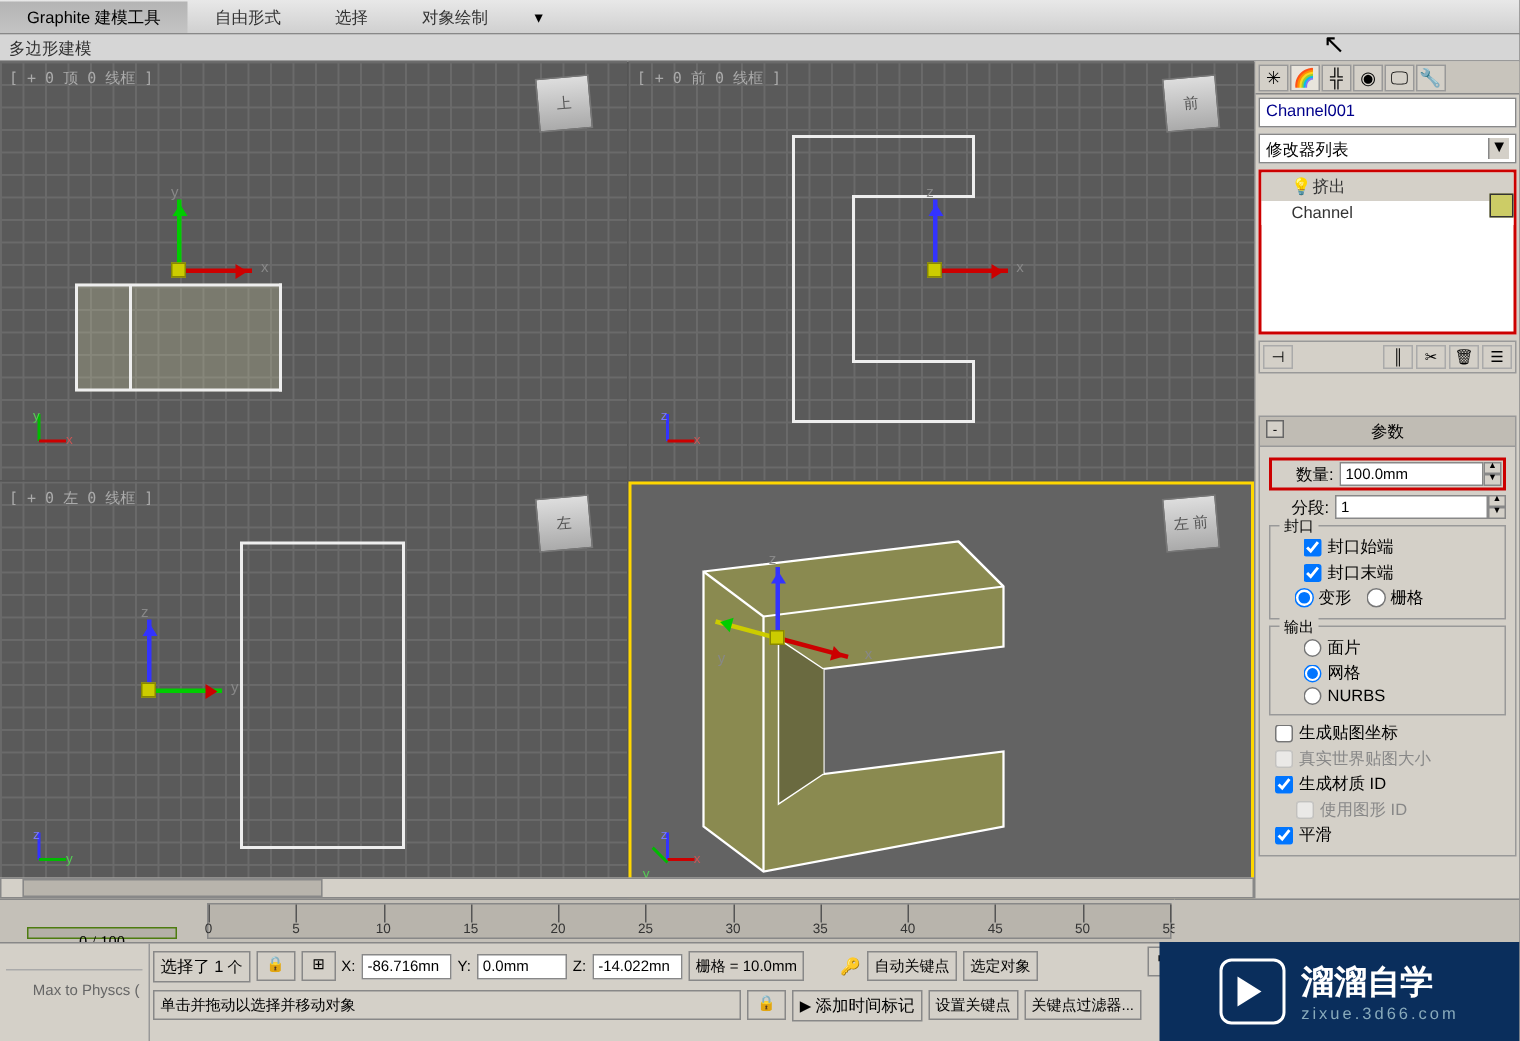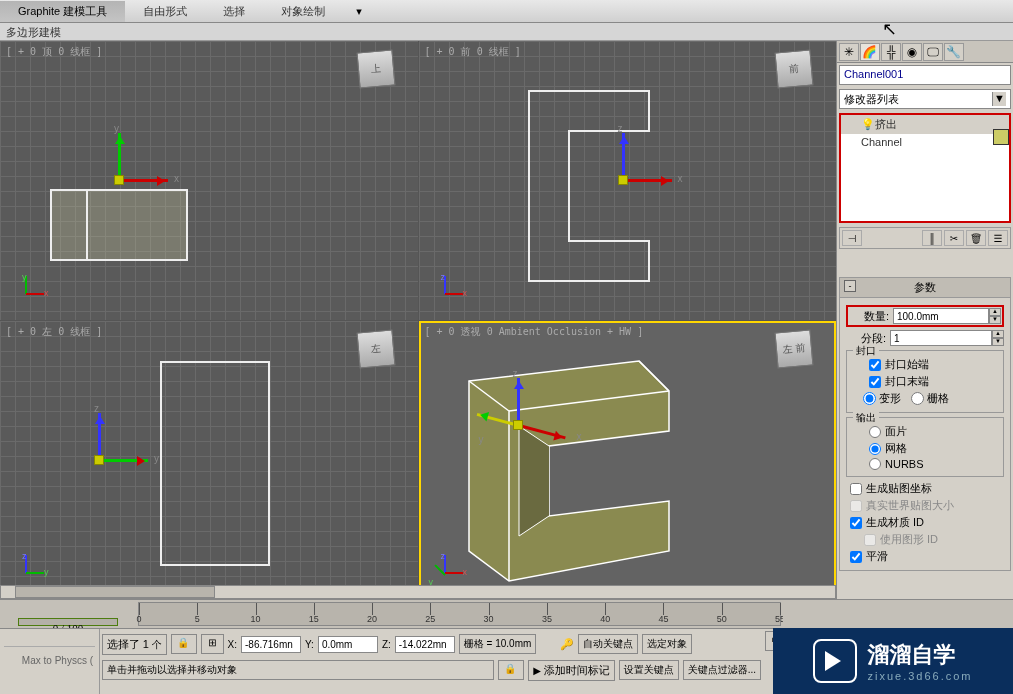--- a/index.html
+++ b/index.html
@@ -204,21 +204,20 @@
       </div>
       <div class="vp-axis">
         <div class="ax b"></div>
           <div class="ax r" style="background:#0b0"></div>
         <span class="lbl" style="left:14px;top:-4px;color:#77f">z</span>
         <span class="lbl" style="left:36px;top:12px;color:#5c5">y</span>
       </div>
     </div>
 
     <div class="viewport vp-persp active">
-      <div class="vp-label">[ + 0 透视 0 Ambient Occlusion + HW ]</div>
       <div class="vp-cube">
           <div class="cube-face">左 前</div>
         </div>
       <svg class="persp-shape" style="left:20px;top:20px" width="260" height="250">
         <path d="M30 40 L200 20 L230 50 L230 90 L110 105 L110 175 L230 160 L230 210 L70 240 L30 210 Z" fill="#8a8a50" stroke="#fff" stroke-width="1.5"></path>
         <path d="M30 40 L70 70 L70 240" fill="none" stroke="#fff" stroke-width="1.5"></path>
         <path d="M70 70 L230 50" fill="none" stroke="#fff" stroke-width="1.5"></path>
         <path d="M200 20 L230 50" fill="none" stroke="#fff" stroke-width="1.5"></path>
         <path d="M110 105 L80 85 L80 195 L110 175" fill="#6a6a40" stroke="#fff" stroke-width="1"></path>
       </svg>

